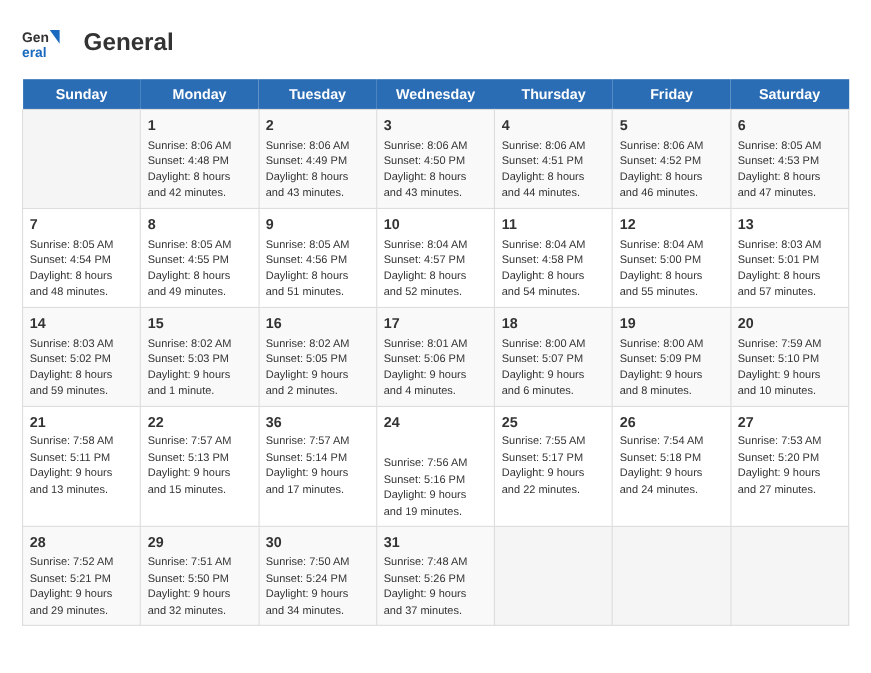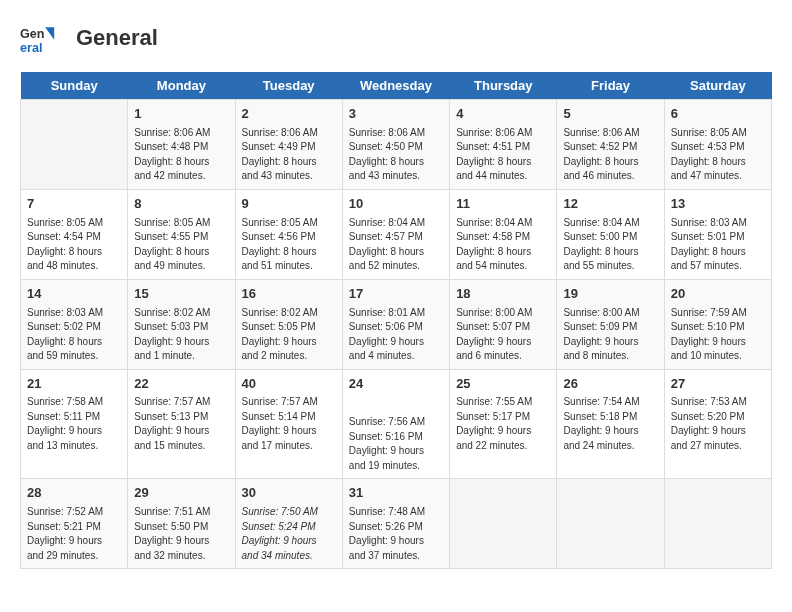--- a/index.html
+++ b/index.html
@@ -279,21 +279,21 @@
 and 13 minutes.</div>
         </td>
         <td>
           <span class="day-num">22</span>
           <div class="day-info" style="white-space: pre-line;">Sunrise: 7:57 AM
 Sunset: 5:13 PM
 Daylight: 9 hours
 and 15 minutes.</div>
         </td>
         <td>
-          <span class="day-num">40</span>
+          <span class="day-num">36</span>
           <div class="day-info" style="white-space: pre-line;">Sunrise: 7:57 AM
 Sunset: 5:14 PM
 Daylight: 9 hours
 and 17 minutes.</div>
         </td>
         <td>
           <span class="day-num">24</span>
           <div class="day-info" style="white-space: pre-line; margin-top: 22px;">Sunrise: 7:56 AM
 Sunset: 5:16 PM
 Daylight: 9 hours
@@ -331,21 +331,21 @@
         </td>
         <td>
           <span class="day-num">29</span>
           <div class="day-info" style="white-space: pre-line;">Sunrise: 7:51 AM
 Sunset: 5:50 PM
 Daylight: 9 hours
 and 32 minutes.</div>
         </td>
         <td>
           <span class="day-num">30</span>
-          <div class="day-info" style="white-space: pre-line; font-style: italic;">Sunrise: 7:50 AM
+          <div class="day-info" style="white-space: pre-line;">Sunrise: 7:50 AM
 Sunset: 5:24 PM
 Daylight: 9 hours
 and 34 minutes.</div>
         </td>
         <td>
           <span class="day-num">31</span>
           <div class="day-info" style="white-space: pre-line;">Sunrise: 7:48 AM
 Sunset: 5:26 PM
 Daylight: 9 hours
 and 37 minutes.</div>

